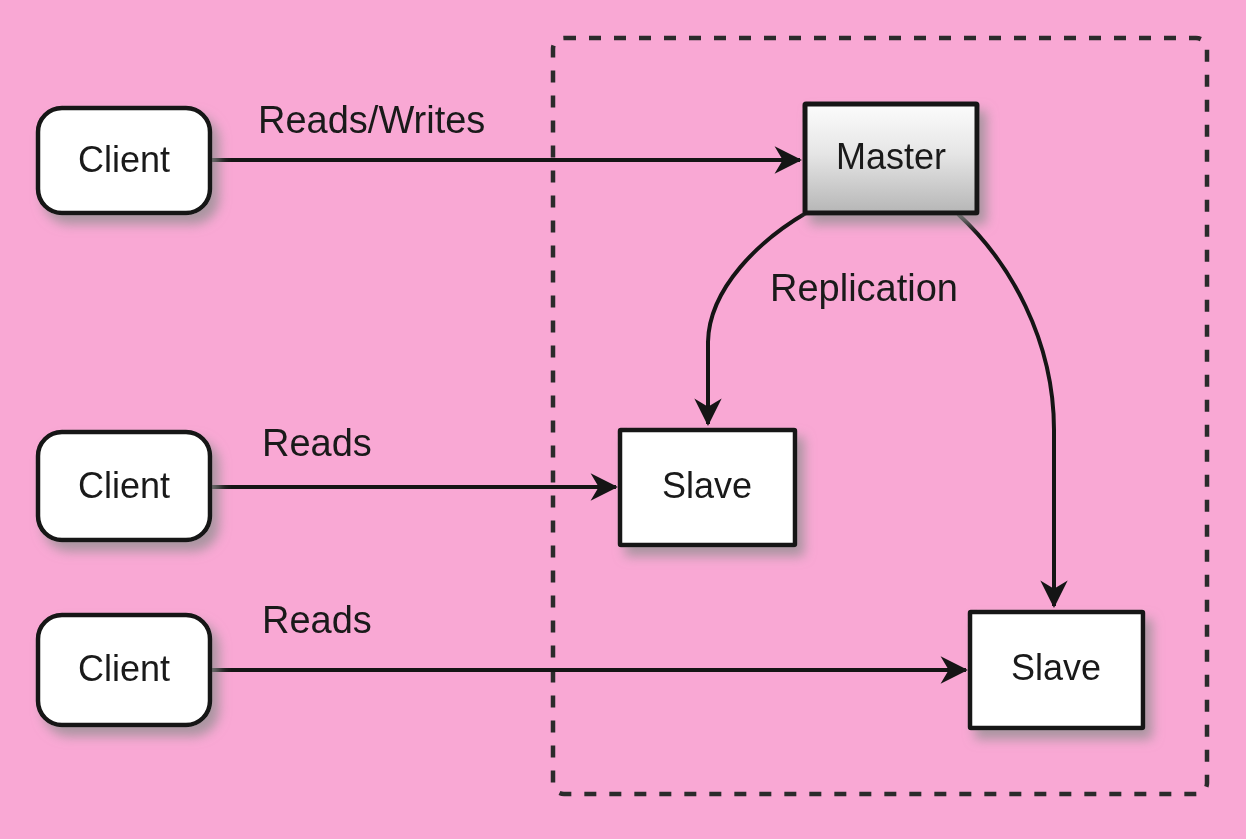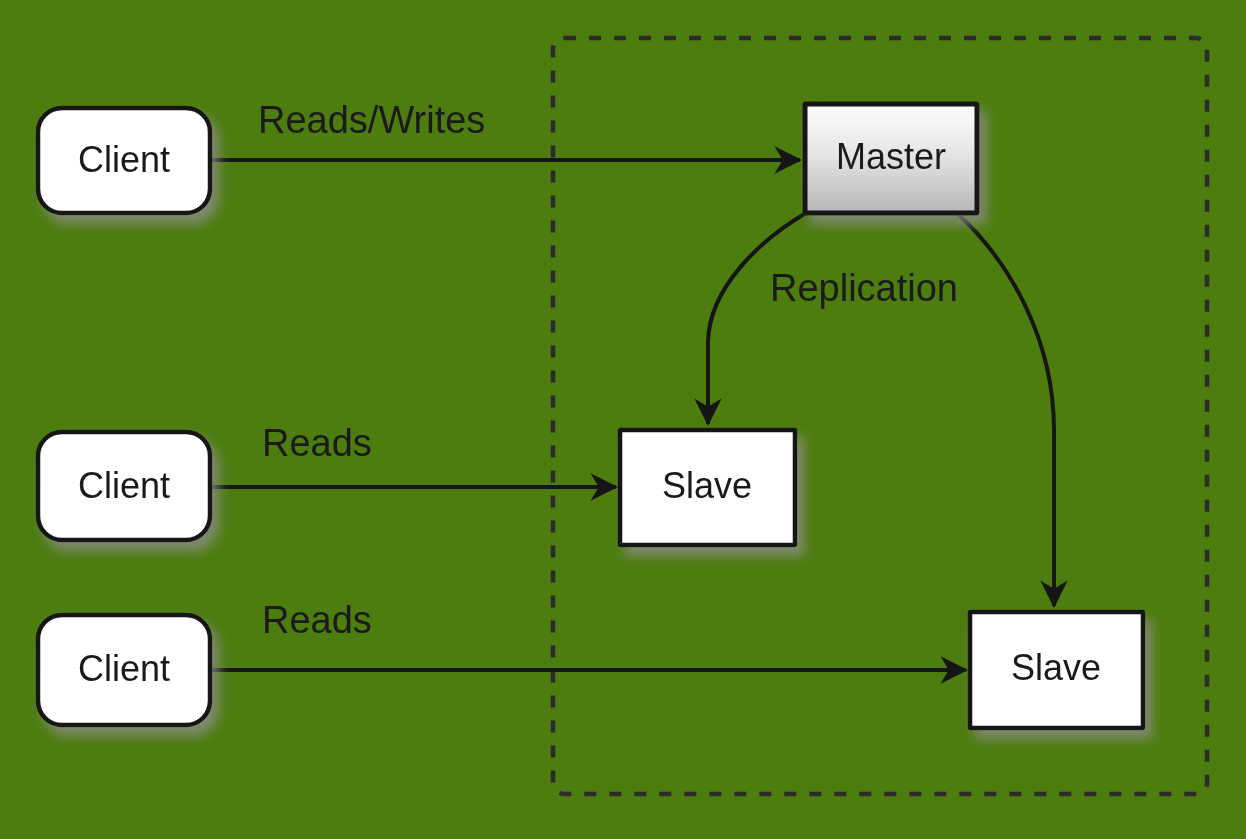--- a/index.html
+++ b/index.html
@@ -8,21 +8,21 @@
     padding: 0;
     background: #ffffff;
   }
   body {
     font-family: "Liberation Sans", "DejaVu Sans", sans-serif;
   }
   #diagram-root {
     position: relative;
     width: 1246px;
     height: 839px;
-    background: #4d7c0f;
+    background: #f9a8d4;
     overflow: hidden;
   }
   #diagram-svg {
     position: absolute;
     left: 0;
     top: 0;
     width: 1246px;
     height: 839px;
   }
   .node-label {

